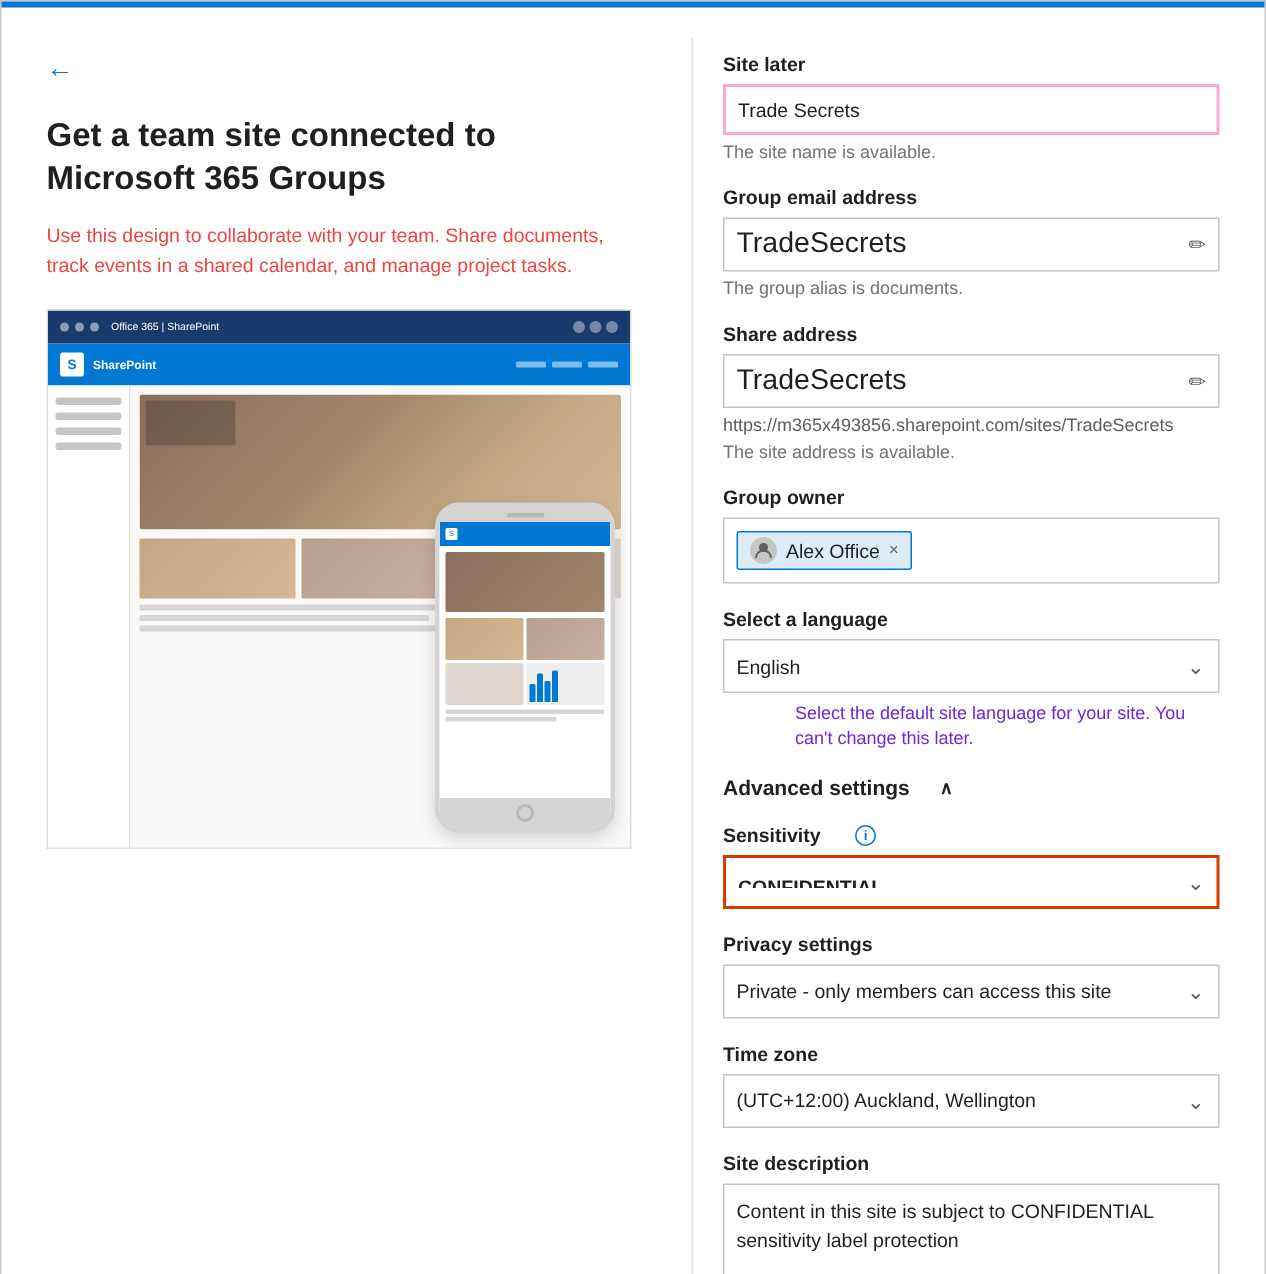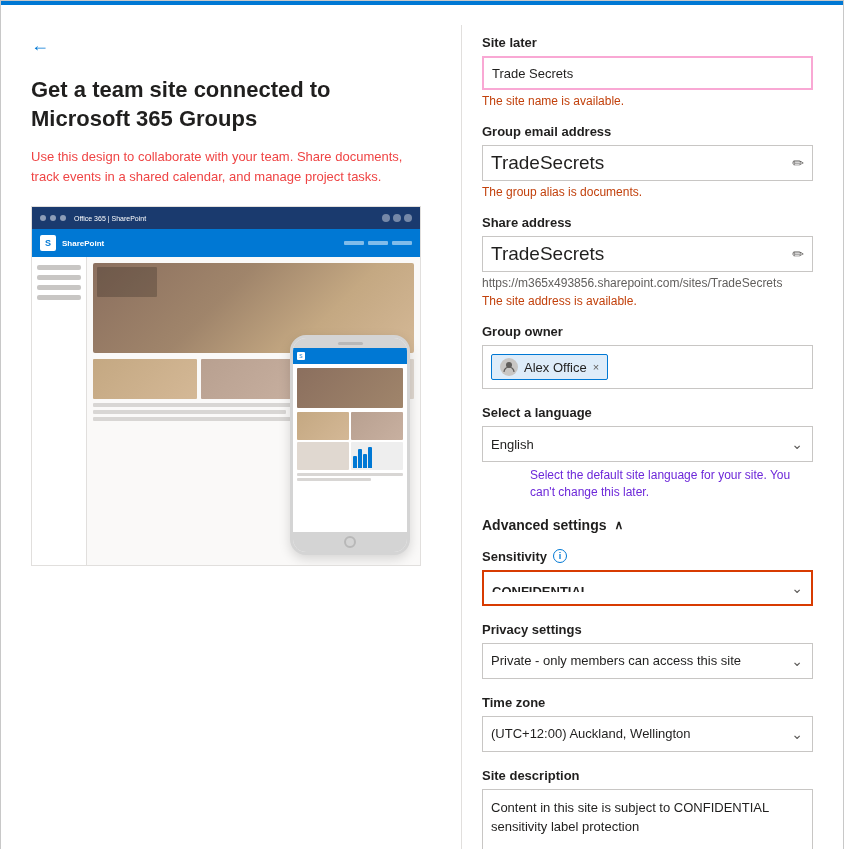--- a/index.html
+++ b/index.html
@@ -313,21 +313,21 @@
       background: transparent;
     }
     .input-edit-icon {
       padding: 0 8px;
       color: #605e5c;
       cursor: pointer;
       font-size: 14px;
     }
     .field-available {
       font-size: 12px;
-      color: #c2410c;
+      color: #737373;
       margin-top: 4px;
     }
     .field-url {
       font-size: 12px;
       color: #605e5c;
       margin-top: 4px;
     }
     .group-owner-box {
       border: 1px solid #c8c6c4;
       padding: 8px;
@@ -388,32 +388,32 @@
       margin-top: 5px;
       line-height: 1.4;
       margin-left: 48px;
     }
     .advanced-settings-header {
       font-size: 14px;
       font-weight: 600;
       color: #201f1e;
       display: flex;
       align-items: center;
-      gap: 8px;
+      gap: 20px;
       margin-bottom: 16px;
       margin-top: 4px;
     }
     .chevron-up {
       font-size: 12px;
       color: #201f1e;
     }
     .sensitivity-label {
       display: flex;
-      align-items: center;
-      gap: 6px;
+      align-items: flex-end;
+      gap: 23px;
     }
     .info-icon {
       width: 14px; height: 14px; border-radius: 50%;
       border: 1.5px solid #0078d4;
       color: #0078d4;
       font-size: 9px;
       font-weight: bold;
       display: flex; align-items: center; justify-content: center;
       cursor: pointer;
     }

